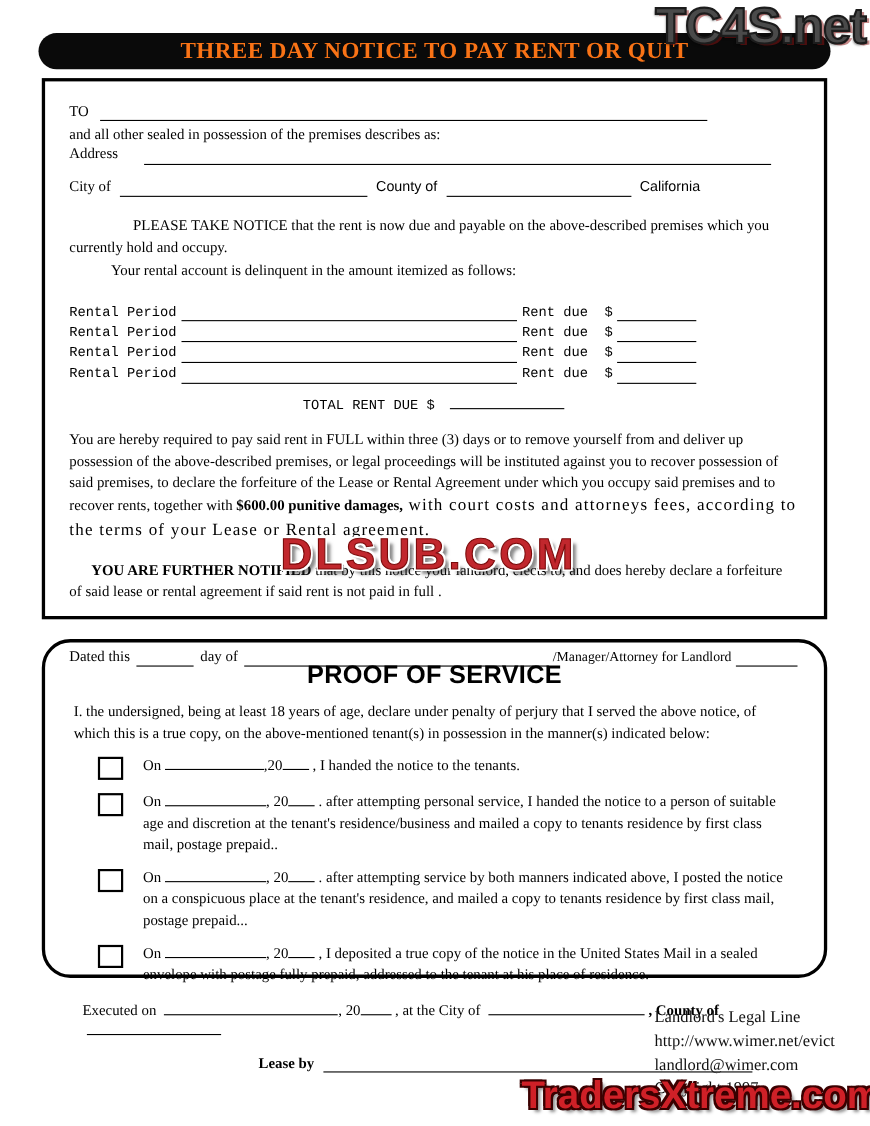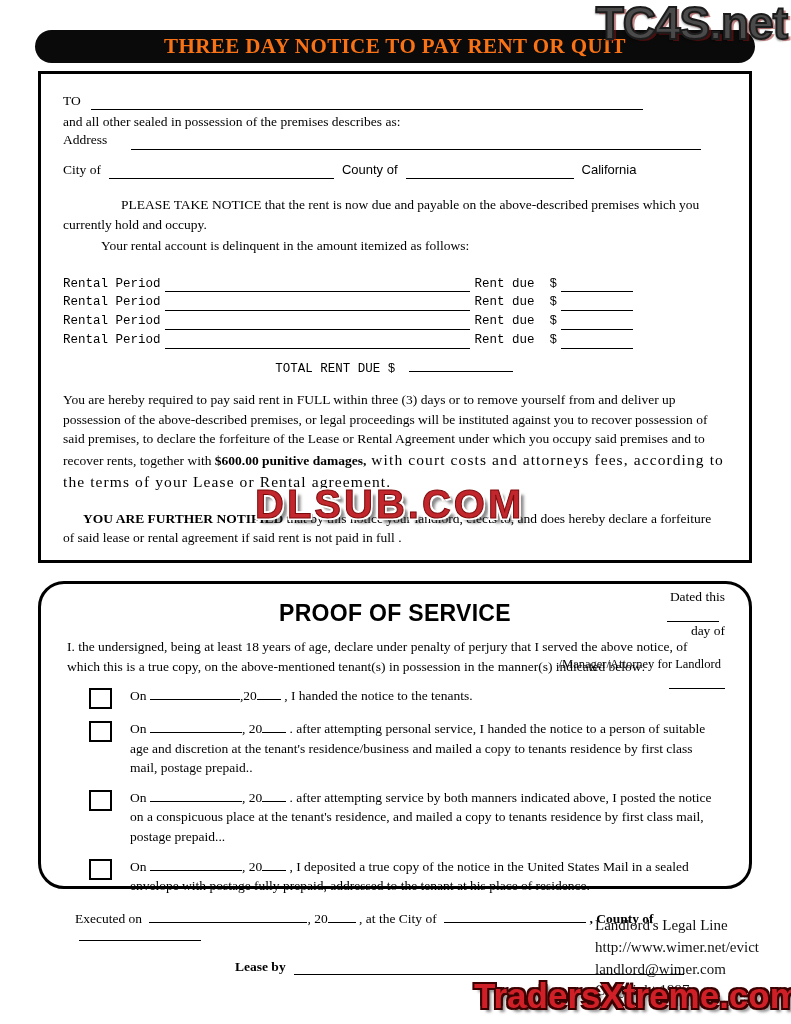--- a/index.html
+++ b/index.html
@@ -47,21 +47,21 @@
   .city-row{margin-top:11px;}
   .p-take{margin-top:16px;text-indent:58px;line-height:1.5;}
   .p-delinq{margin-top:2px;text-indent:38px;}
   .rental-block{margin-top:20px;padding-right:88px;}
   .rental-row{display:flex;align-items:flex-end;margin-bottom:2px;}
   .rental-row .fblank{margin:0 4px;}
   .total-row{margin-top:9px;text-align:center;}
   .p-req{margin-top:12px;line-height:1.45;}
   .expanded{font-size:15.5px;letter-spacing:1.1px;}
   .p-notif{margin-top:15px;text-indent:20px;line-height:1.45;}
-  .dated-row{margin-top:40px;font-size:13.5px;flex-direction:column;}
+  .dated-row{margin-top:40px;font-size:13.5px;}
   .manager{font-size:12.5px;padding:0 4px;}
 
   
   .proof-box{position:absolute;left:38px;top:581px;width:714px;height:308px;box-sizing:border-box;
           border:3px solid #000;border-radius:26px;padding:12px 26px;font-size:13.5px;}
   .po-title{text-align:center;font-family:"Liberation Sans", sans-serif;font-weight:bold;
           font-size:23px;margin:4px 0 10px 0;letter-spacing:.3px;}
   .po-intro{line-height:1.45;}
   .po-item{display:flex;margin-top:10px;margin-left:22px;}
   .checkbox{flex:0 0 auto;width:19px;height:17px;border:2px solid #000;margin-right:18px;margin-top:2px;background:#fff;}

